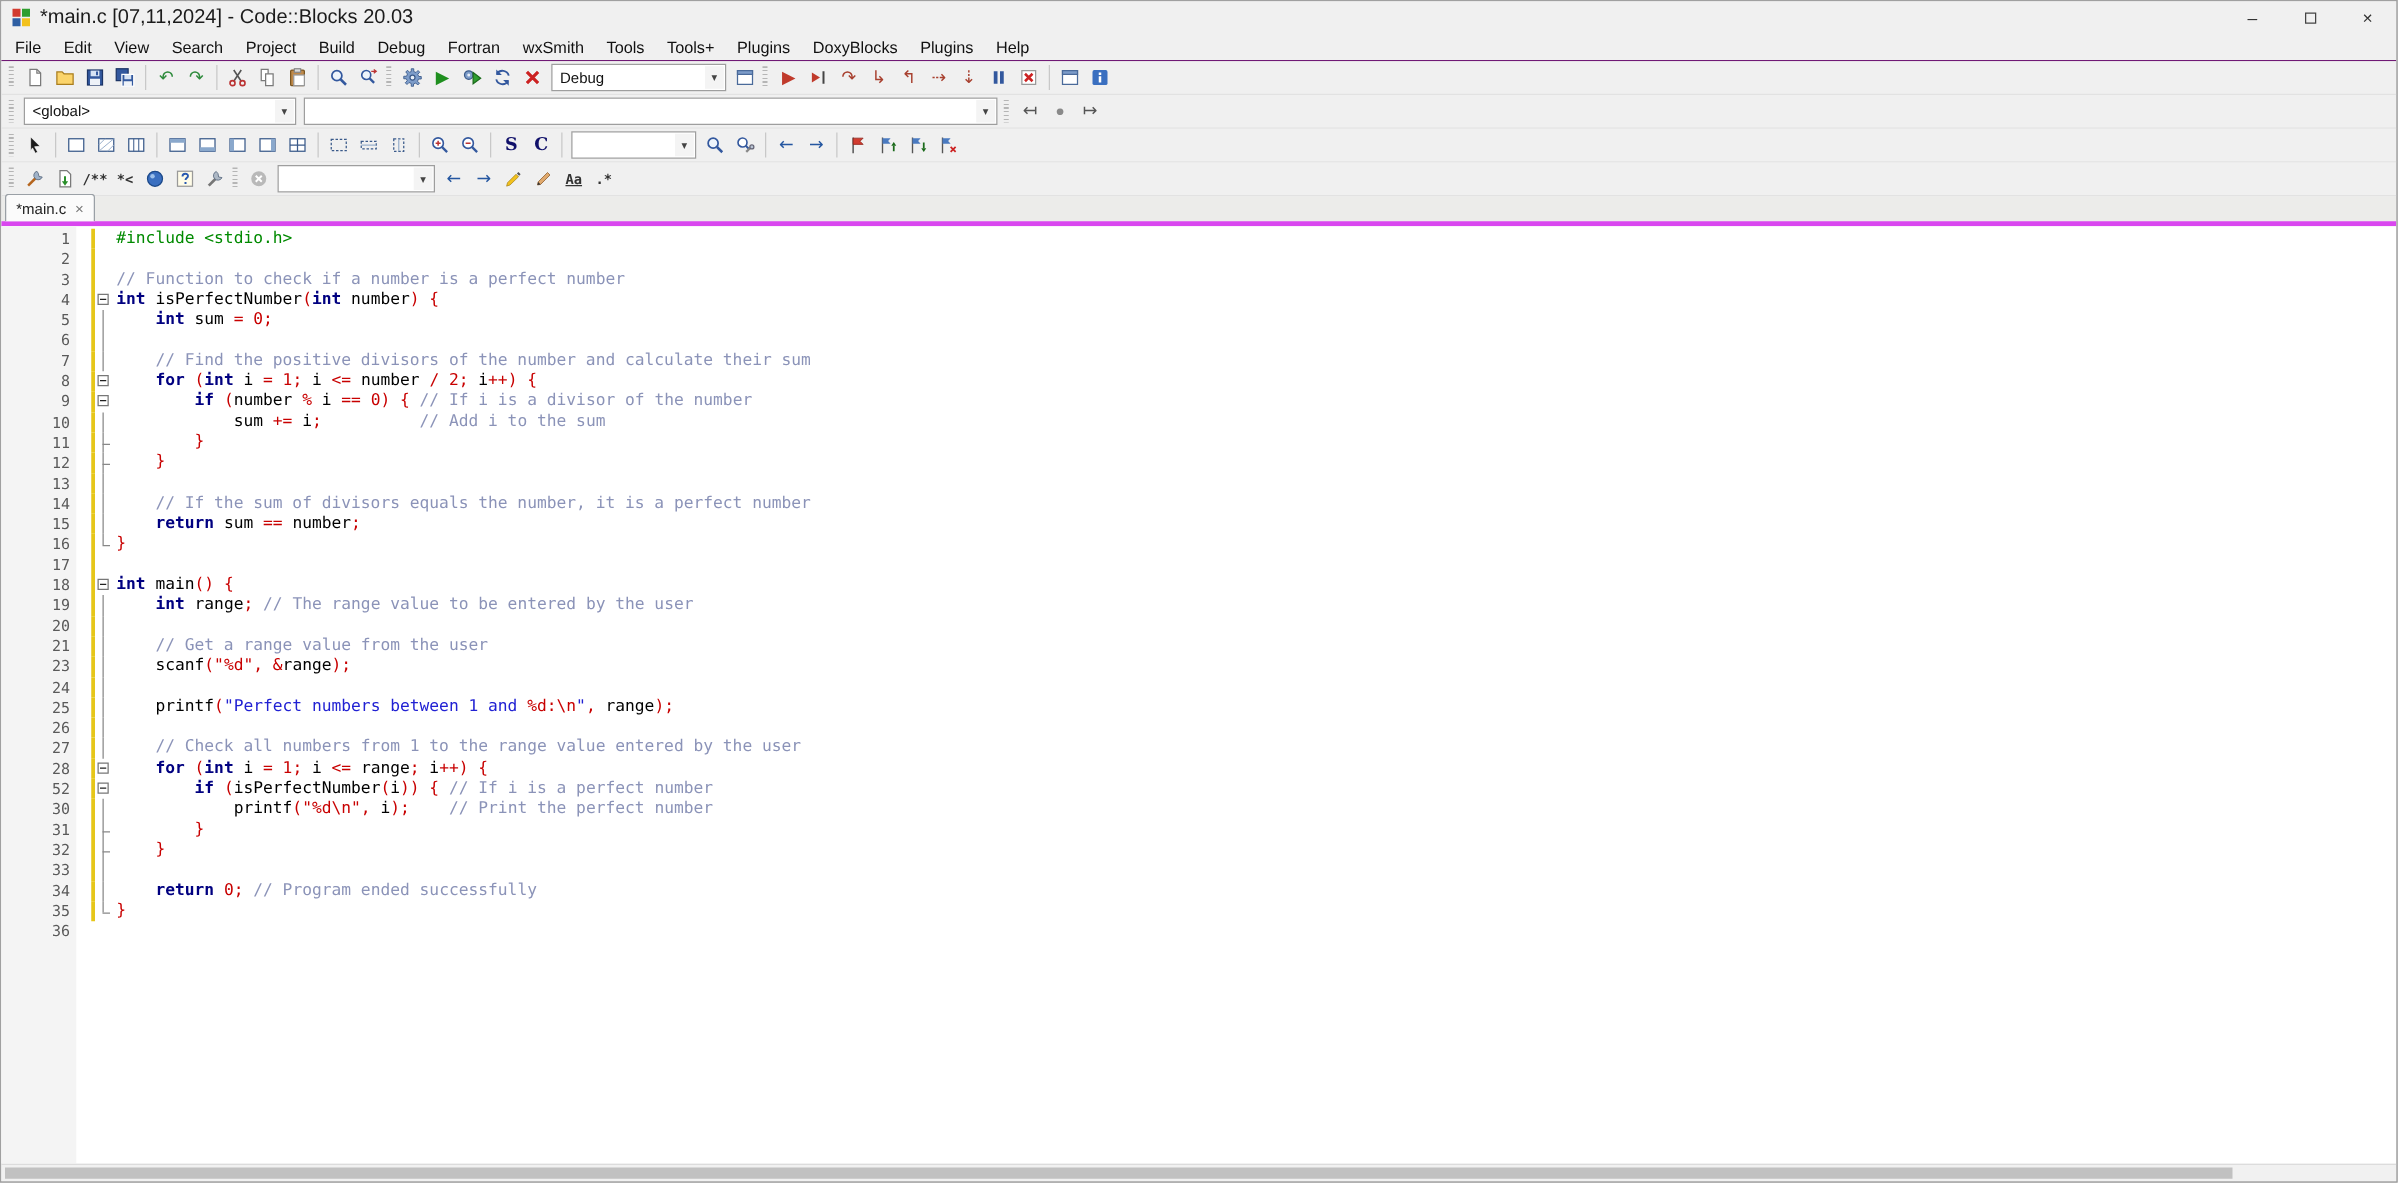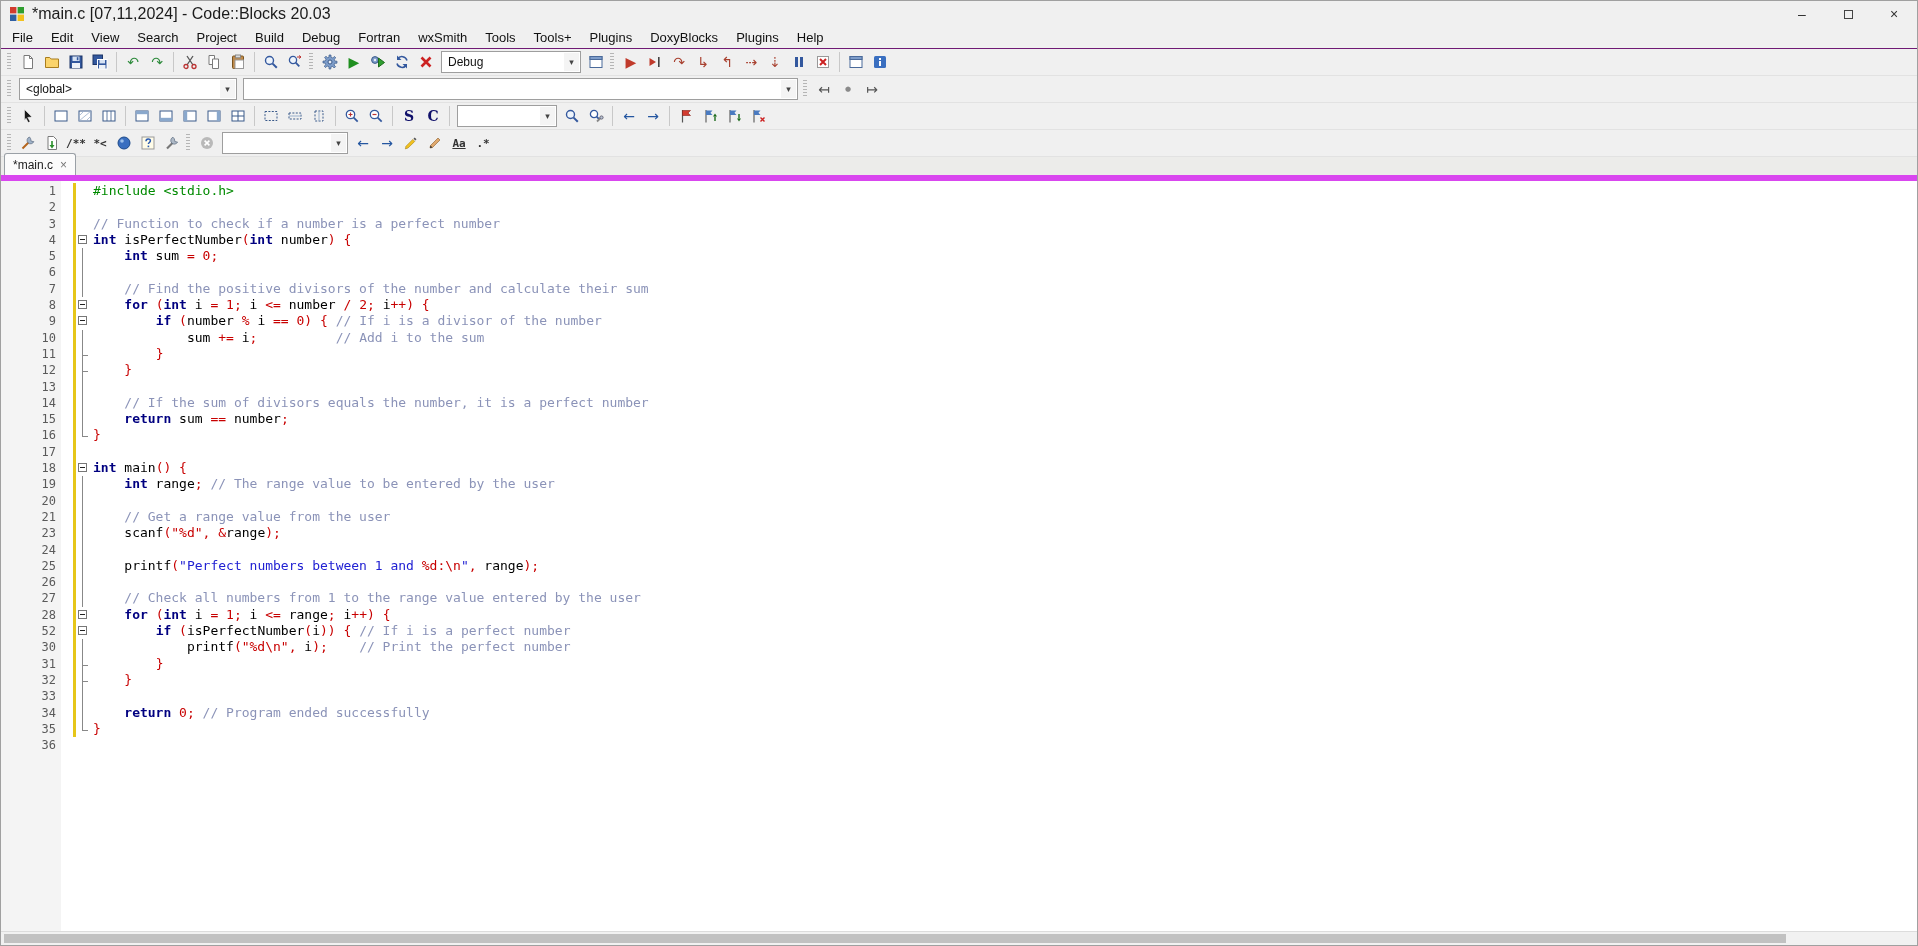--- a/index.html
+++ b/index.html
@@ -36,21 +36,21 @@
     font-size:12px;color:#111;padding:0 18px 0 6px;position:relative;margin:0 3px;flex:none;}
   .combo-arrow{position:absolute;right:1px;top:1px;bottom:1px;width:15px;display:flex;align-items:center;
     justify-content:center;color:#444;font-size:9px;background:#f4f4f4;}
   [data-name="build-target-select"]{width:140px;}
   [data-name="scope-select"]{width:218px;}
   [data-name="symbol-select"]{width:555px;}
   [data-name="symbol-search-combobox"]{width:100px;}
   [data-name="incremental-search-combobox"]{width:126px;}
 
   
-  .tabbar{height:24px;flex:none;background:#ececea;border-bottom:6px solid #d946ef;display:flex;
+  .tabbar{height:24px;flex:none;background:#ececea;border-bottom:4px solid #d946ef;display:flex;
     align-items:flex-end;padding-left:3px;}
   .tab{height:22px;background:#fbfbfb;border:1px solid #9aa0a6;border-bottom:none;display:flex;
     align-items:center;padding:0 8px;font-size:12px;color:#222;border-radius:3px 3px 0 0;}
   .tab-close{margin-left:7px;color:#777;font-size:12px;line-height:1;}
 
   
   .editor{flex:1;background:var(--c-background,#fff);overflow:hidden;position:relative;padding-top:2px;}
   .editor::before{content:"";position:absolute;left:0;top:0;bottom:0;width:60px;background:var(--c-gutter-bg,#f4f4f4);}
   .cl{display:flex;height:16.3px;line-height:16.3px;position:relative;}
   .ln{width:60px;flex:none;text-align:right;padding-right:5px;color:var(--c-line-number,#5a5a5a);

